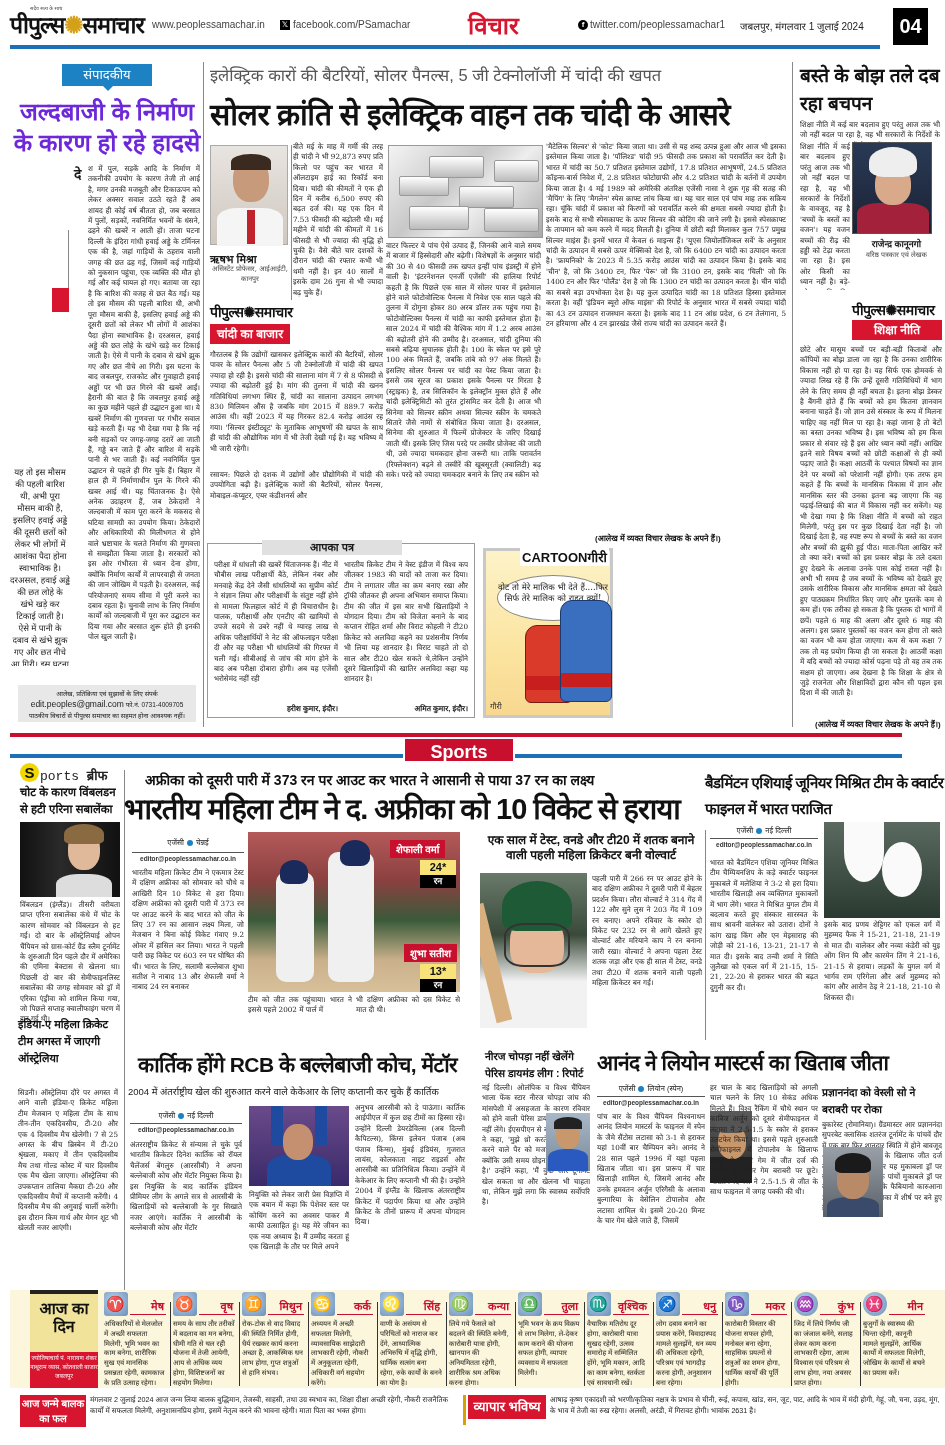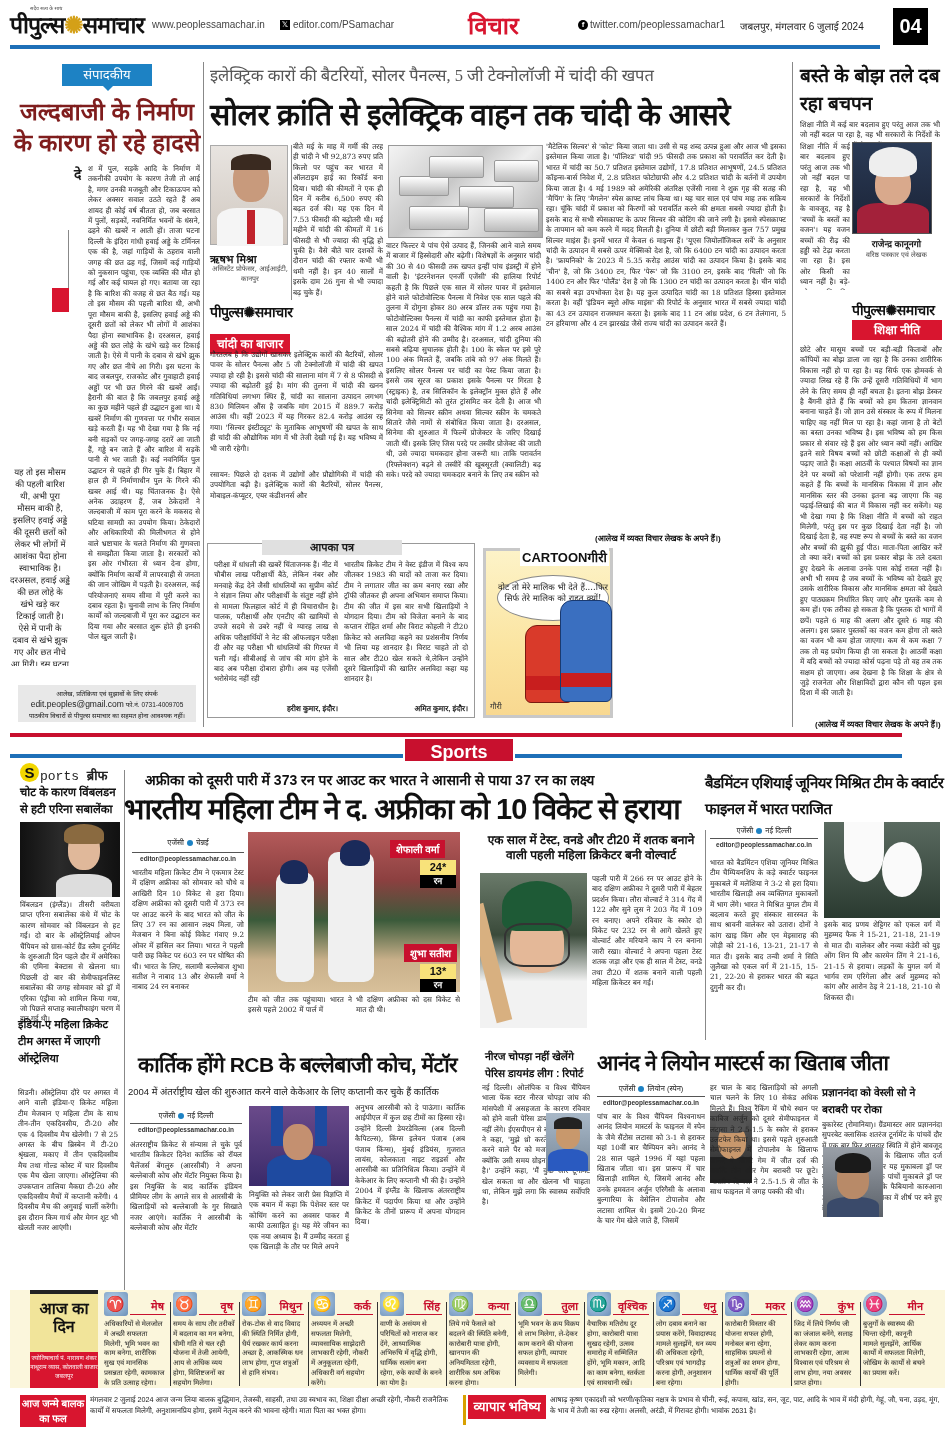--- a/index.html
+++ b/index.html
@@ -12,28 +12,28 @@
 .mlink{font-family:"Liberation Sans",sans-serif;font-size:10px;color:#444;top:19px}
 .vichar{left:468px;top:8px;font-family:"Liberation Sans",sans-serif;font-weight:bold;font-size:24px;color:#d8152f}
 .datetxt{left:740px;top:19px;font-family:"Liberation Sans",sans-serif;font-size:10px;color:#222}
 .pageno{left:893px;top:8px;width:35px;height:37px;background:#000;color:#fff;font-family:"Liberation Sans",sans-serif;font-weight:bold;font-size:20px;text-align:center;line-height:37px}
 .blueline{left:10px;top:45px;width:870px;height:4px;background:#1d6fb8}
 .xicon{display:inline-block;width:10px;height:10px;background:#000;color:#fff;font-size:8px;line-height:10px;text-align:center;margin-right:3px;vertical-align:middle}
 .fbicon{display:inline-block;width:10px;height:10px;border-radius:50%;background:#000;color:#fff;font-size:8px;line-height:10px;text-align:center;margin-right:2px;vertical-align:middle;font-weight:bold}
 
 .sampad{left:62px;top:64px;width:90px;height:22px;background:#1d82c4;color:#fff;font-family:"Liberation Sans",sans-serif;font-size:13px;text-align:center;line-height:22px}
 .sampad:after{content:"";position:absolute;left:41px;top:22px;border:5px solid transparent;border-top-color:#1d82c4}
-.edhead{left:12px;top:96px;width:190px;font-family:"Liberation Sans",sans-serif;font-weight:bold;font-size:24px;line-height:31px;text-align:center;color:#7f1d1d}
+.edhead{left:12px;top:96px;width:190px;font-family:"Liberation Sans",sans-serif;font-weight:bold;font-size:24px;line-height:31px;text-align:center;color:#6d28d9}
 .pullquote{left:10px;top:540px;width:60px;font-family:"Liberation Sans",sans-serif;font-size:8.5px;line-height:12px;text-align:center;color:#222}
 .redflag{left:52px;top:288px;width:17px;height:24px;background:#d8152f}
 .vline{background:#888;width:1px}
 .contactbox{left:18px;top:685px;width:178px;height:37px;background:#e8e8e8;font-family:"Liberation Sans",sans-serif;font-size:6.5px;line-height:11px;text-align:center;color:#222;padding-top:3px}
 .contactbox .em{font-size:8.5px}
 
-.kicker{left:210px;top:63px;width:570px;font-family:Liberation Serif, serif;font-size:16.5px;color:#555;white-space:nowrap}
+.kicker{left:210px;top:63px;width:570px;font-family:Liberation Sans, sans-serif;font-size:16.5px;color:#555;white-space:nowrap}
 .mainhead{left:210px;top:93px;width:570px;font-family:"Liberation Sans",sans-serif;font-weight:bold;font-size:30px;color:#111;white-space:nowrap;letter-spacing:-0.5px}
 .authorphoto{left:210px;top:145px;width:78px;height:100px;background:linear-gradient(#e8e4e0,#d0c8c0);border:1px solid #aaa}
 .authorphoto .face{position:absolute;left:22px;top:12px;width:36px;height:44px;border-radius:45%;background:#c89a7c}
 .authorphoto .hair{position:absolute;left:20px;top:8px;width:40px;height:16px;border-radius:50% 50% 0 0;background:#3a2a20}
 .authorphoto .shirt{position:absolute;left:6px;top:62px;width:66px;height:38px;background:#f5f5f5;border-radius:30% 30% 0 0}
 .authorphoto .tie{position:absolute;left:36px;top:64px;width:8px;height:34px;background:#c0232b}
 .authname{left:210px;top:251px;width:80px;font-family:Liberation Sans, sans-serif;font-weight:bold;font-size:11px;text-align:left}
 .authrole{left:210px;top:264px;width:80px;font-size:7px;text-align:center;color:#444;line-height:10px}
 .brandlogo{font-family:"Liberation Sans",sans-serif;font-weight:bold;color:#111;letter-spacing:-0.5px;white-space:nowrap}
 .redbar{background:#d8152f;color:#fff;font-family:"Liberation Sans",sans-serif;font-weight:bold;text-align:center}
@@ -129,24 +129,24 @@
 .foottext{font-family:"Liberation Sans",sans-serif;font-size:7.2px;line-height:11px;color:#222}
 </style>
 </head>
 <body>
 
 <div class="abs tagline">सदैव सत्य के साथ</div>
 <div class="abs logo">
   <span>पीपुल्स</span><span class="dot">✺</span><span>समाचार</span>
 </div>
 <div class="abs mlink" style="left:152px">www.peoplessamachar.in</div>
-<div class="abs mlink" style="left:280px"><span class="xicon">𝕏</span><span>editor.com/PSamachar</span></div>
+<div class="abs mlink" style="left:280px"><span class="xicon">𝕏</span><span>facebook.com/PSamachar</span></div>
 <div class="abs vichar">विचार</div>
 <div class="abs mlink" style="left:578px"><span class="fbicon">f</span><span>twitter.com/peoplessamachar1</span></div>
-<div class="abs datetxt">जबलपुर, मंगलवार 6 जुलाई 2024</div>
+<div class="abs datetxt">जबलपुर, मंगलवार 1 जुलाई 2024</div>
 <div class="abs pageno">04</div>
 <div class="abs blueline"></div>
 
 <div class="abs sampad">संपादकीय</div>
 <div class="abs edhead">जल्दबाजी के निर्माण के कारण हो रहे हादसे</div>
 <div class="abs vline" style="left:68px;top:230px;height:62px"></div>
 <div class="abs redflag"></div>
 <div class="abs" style="left:88px;top:164px;width:112px;height:500px">
   <div style="position:absolute;left:-14px;top:0;font-size:14px;font-weight:bold">दे</div>
   <div class="body-text" style="height:500px">श में पुल, सड़कें आदि के निर्माण में तकनीकी उपयोग के कारण तेजी तो आई है, मगर उनकी मजबूती और टिकाऊपन को लेकर अक्सर सवाल उठते रहते हैं अब शायद ही कोई वर्ष बीतता हो, जब बरसात में पुलों, सड़कों, नवनिर्मित भवनों के धंसने, ढहने की खबरें न आती हों। ताजा घटना दिल्ली के इंदिरा गांधी हवाई अड्डे के टर्मिनल एक की है, जहां गाड़ियों के ठहराव वाली जगह की छत ढह गई, जिसमें कई गाड़ियों को नुकसान पहुंचा, एक व्यक्ति की मौत हो गई और कई घायल हो गए। बताया जा रहा है कि बारिश की वजह से छत बैठ गई। यह तो इस मौसम की पहली बारिश थी, अभी पूरा मौसम बाकी है, इसलिए हवाई अड्डे की दूसरी छतों को लेकर भी लोगों में आशंका पैदा होना स्वाभाविक है। दरअसल, हवाई अड्डे की छत लोहे के खंभे खड़े कर टिकाई जाती है। ऐसे में पानी के दबाव से खंभे झुक गए और छत नीचे आ गिरी। इस घटना के बाद जबलपुर, राजकोट और गुवाहाटी हवाई अड्डों पर भी छत गिरने की खबरें आईं। हैरानी की बात है कि जबलपुर हवाई अड्डे का कुछ महीने पहले ही उद्घाटन हुआ था। ये खबरें निर्माण की गुणवत्ता पर गंभीर सवाल खड़े करती हैं। यह भी देखा गया है कि नई बनी सड़कों पर जगह-जगह दरारें आ जाती हैं, गड्ढे बन जाते हैं और बारिश में सड़कें पानी से भर जाती हैं। कई नवनिर्मित पुल उद्घाटन से पहले ही गिर चुके हैं। बिहार में हाल ही में निर्माणाधीन पुल के गिरने की खबर आई थी। यह चिंताजनक है। ऐसे अनेक उदाहरण हैं, जब ठेकेदारों ने जल्दबाजी में काम पूरा करने के मकसद से घटिया सामग्री का उपयोग किया। ठेकेदारों और अधिकारियों की मिलीभगत से होने वाले भ्रष्टाचार के चलते निर्माण की गुणवत्ता से समझौता किया जाता है। सरकारों को इस ओर गंभीरता से ध्यान देना होगा, क्योंकि निर्माण कार्यों में लापरवाही से जनता की जान जोखिम में पड़ती है। दरअसल, कई परियोजनाएं समय सीमा में पूरी करने का दबाव रहता है। चुनावी लाभ के लिए निर्माण कार्यों को जल्दबाजी में पूरा कर उद्घाटन कर दिया गया और बरसात शुरू होते ही इनकी पोल खुल जाती है।</div>
@@ -165,21 +165,21 @@
     <div class="shirt"></div>
     <div class="tie"></div>
     <div class="face"></div>
     <div class="hair"></div>
   </div>
 <div class="abs authname">ऋषभ मिश्रा</div>
 <div class="abs authrole">असिस्टेंट प्रोफेसर, आईआईटी, कानपुर</div>
 <div class="abs vline" style="left:291px;top:145px;height:155px"></div>
 <div class="abs" style="left:210px;top:302px;width:80px">
   <div class="brandlogo" style="font-size:14px">पीपुल्स✺समाचार</div>
-  <div class="redbar" style="font-size:12px;height:20px;line-height:20px;margin-top:13px">चांदी का बाजार</div>
+  <div class="redbar" style="font-size:12px;height:20px;line-height:20px;margin-top:3px">चांदी का बाजार</div>
 </div>
 <div class="abs body-text" style="left:293px;top:142px;width:90px;height:205px">बीते मई के माह में गर्मी की तरह ही चांदी ने भी 92,873 रुपए प्रति किलो पर पहुंच कर भारत में ऑलटाइम हाई का रिकॉर्ड बना दिया। चांदी की कीमतों ने एक ही दिन में करीब 6,500 रुपए की बढ़त दर्ज की। यह एक दिन में 7.53 फीसदी की बढ़ोतरी थी। मई महीने में चांदी की कीमतों में 16 फीसदी से भी ज्यादा की वृद्धि हो चुकी है। वैसे बीते चार दशकों के दौरान चांदी की रफ्तार कभी भी थमी नहीं है। इन 40 सालों में इसके दाम 26 गुना से भी ज्यादा बढ़ चुके हैं।</div>
 <div class="abs body-text" style="left:210px;top:350px;width:173px;height:118px">गौरतलब है कि उद्योगों खासकर इलेक्ट्रिक कारों की बैटरियों, सोलर पावर के सोलर पैनल्स और 5 जी टेक्नोलॉजी में चांदी की खपत ज्यादा हो रही है। इससे चांदी की सालाना मांग में 7 से 8 फीसदी से ज्यादा की बढ़ोतरी हुई है। मांग की तुलना में चांदी की खनन गतिविधियां लगभग स्थिर हैं, चांदी का सालाना उत्पादन लगभग 830 मिलियन औंस है जबकि मांग 2015 में 889.7 करोड़ आउंस थी। वहीं 2023 में यह गिरकर 82.4 करोड़ आउंस रह गया। 'सिल्वर इंस्टीट्यूट' के मुताबिक आभूषणों की खपत के साथ ही चांदी की औद्योगिक मांग में भी तेजी देखी गई है। यह भविष्य में भी जारी रहेगी।</div>
 <div class="abs body-text" style="left:210px;top:470px;width:173px;height:62px">रसायन: पिछले दो दशक में उद्योगों और प्रौद्योगिकी में चांदी की उपयोगिता बढ़ी है। इलेक्ट्रिक कारों की बैटरियों, सोलर पैनल्स, मोबाइल-कंप्यूटर, एयर कंडीशनर्स और</div>
 <div class="abs silverphoto">
   <div class="bar" style="left:10px;top:30px;width:50px;height:20px"></div>
   <div class="bar" style="left:40px;top:10px;width:55px;height:22px"></div>
   <div class="bar" style="left:70px;top:40px;width:55px;height:22px"></div>
   <div class="bar" style="left:20px;top:60px;width:60px;height:24px"></div>
   <div class="bar" style="left:95px;top:62px;width:55px;height:24px"></div>

